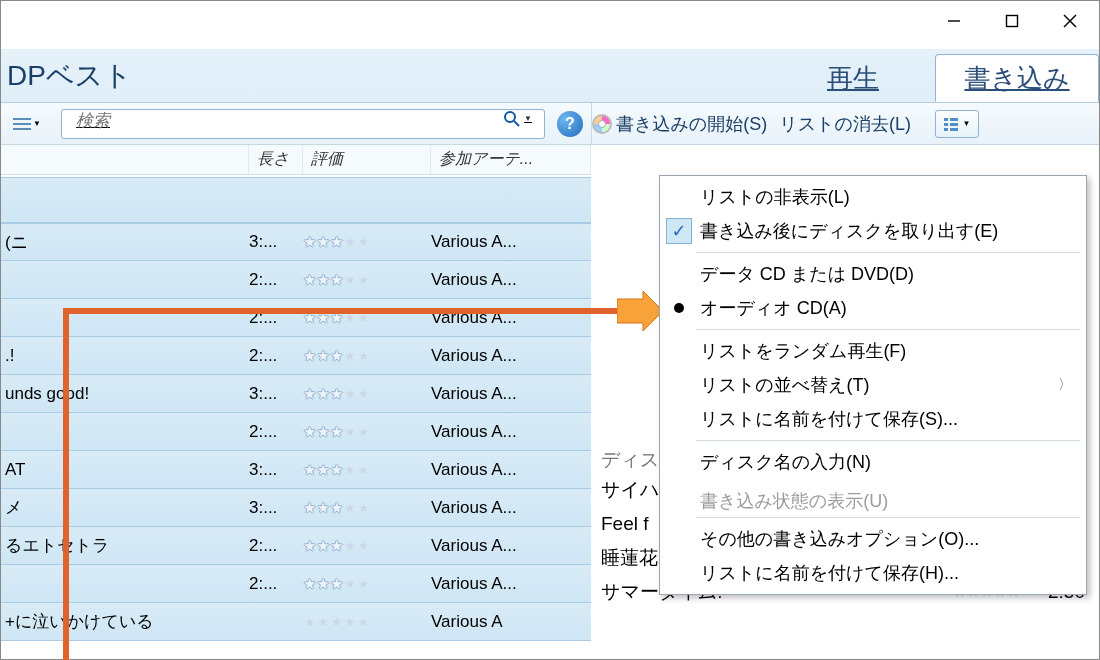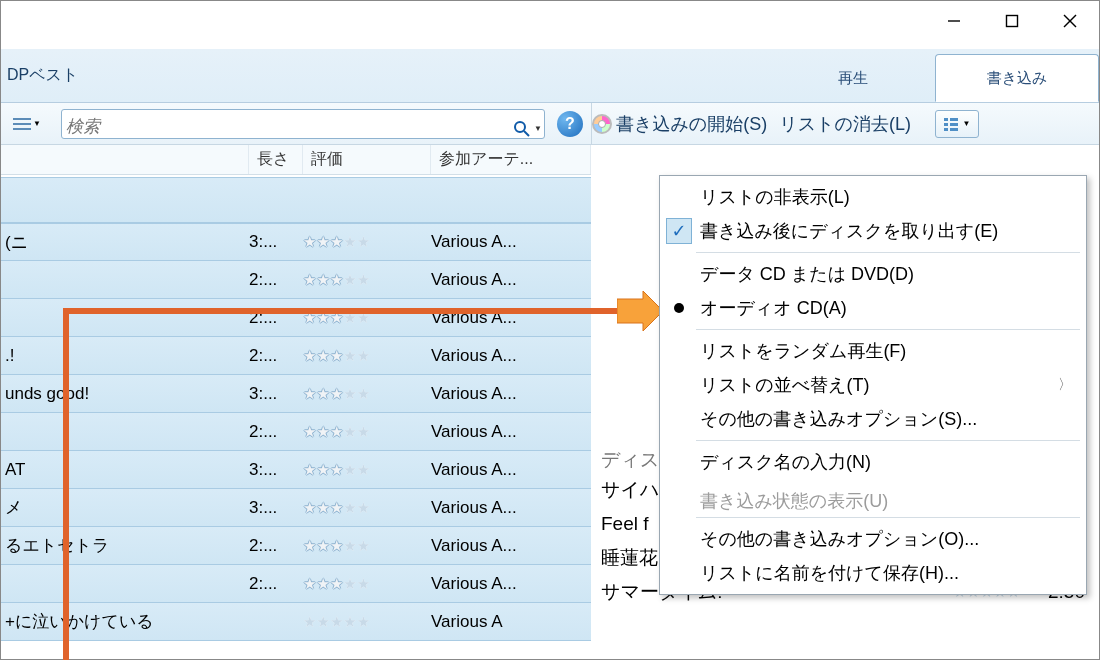--- a/index.html
+++ b/index.html
@@ -7,47 +7,47 @@
   .window { position: relative; width: 1100px; height: 660px; border: 1px solid #888; background: #fff; }
 
   
   .titlebar { height: 48px; display: flex; justify-content: flex-end; align-items: flex-start; }
   .titlebtn { width: 58px; height: 40px; display: flex; align-items: center; justify-content: center; }
   .titlebtn svg { width: 14px; height: 14px; }
   .closebtn svg { width: 16px; height: 16px; }
 
   
   .headrow { height: 54px; background: linear-gradient(#e6f1f9, #dfeef8); border-bottom: 1px solid #b6cde0; display: flex; align-items: stretch; }
-  .left-title { flex: 1; display: flex; align-items: center; padding-left: 6px; font-size: 16px; color: #1a3f66; }
+  .left-title { flex: 1; display: flex; align-items: center; padding-left: 6px; font-size: 28px; color: #1a3f66; }
   .tabs { display: flex; align-items: flex-end; }
-  .tab { width: 164px; height: 48px; margin-top: 6px; display: flex; align-items: center; justify-content: center; font-size: 15px; color: #2a4e78; border: 1px solid transparent; border-bottom: none; }
+  .tab { width: 164px; height: 48px; margin-top: 6px; display: flex; align-items: center; justify-content: center; font-size: 26px; color: #2a4e78; border: 1px solid transparent; border-bottom: none; text-decoration: underline; }
   .tab.active { background: #fff; border: 1px solid #8fb3d0; border-bottom: 1px solid #fff; border-radius: 4px 4px 0 0; position: relative; z-index: 2; }
 
   
   .toolrow { height: 42px; display: flex; align-items: center; border-bottom: 1px solid #c7d7e3; background: linear-gradient(#f5fafd, #e8f2f9); }
   .toolrow-left { display: flex; align-items: center; gap: 4px; padding-left: 0; width: 590px; }
   .viewbtn { width: 44px; height: 30px; display: flex; align-items: center; justify-content: center; gap: 2px; margin-left: 4px;}
   .viewbtn .tri { font-size: 8px; }
-  .searchbox { flex: 1; height: 30px; margin-left: 8px; border: 1px solid #8fb3d0; background: #fff; border-radius: 3px; display: flex; align-items: flex-end; padding: 0 2px; }
+  .searchbox { flex: 1; height: 30px; margin-left: 8px; border: 1px solid #8fb3d0; background: #fff; border-radius: 3px; display: flex; align-items: flex-start; padding: 0 12px; text-decoration: underline; }
   .searchbox input { flex: 1; border: none; outline: none; background: transparent; font-style: italic; color: #555; font-size: 17px; }
   .magglass { color: #0f5aa8; font-size: 17px; position: relative; display:flex; align-items:center; gap:3px;}
   .magglass .tri { font-size: 8px; color:#333;}
   .helpbtn { width: 26px; height: 26px; border-radius: 50%; background: radial-gradient(circle at 30% 30%, #6fb7ef, #1e6dbd); color: #fff; font-weight: bold; display: flex; align-items: center; justify-content: center; margin: 0 8px; font-size: 16px;}
   .toolrow-right { display: flex; align-items: center; gap: 12px; border-left: 1px solid #c7d7e3; height: 100%; }
   .burnstart { color: #1a3f66; font-size: 18px; display:flex; align-items:center; gap:4px;}
   .burnstart .cdicon { width:20px; height:20px; border-radius:50%; background: conic-gradient(#f6c 0 90deg, #cfc 90deg 180deg, #9cf 180deg 270deg, #fc9 270deg 360deg); border:2px solid #bbb; position:relative;}
   .burnstart .cdicon::after{content:""; position:absolute; width:6px;height:6px;border-radius:50%;background:#fff;border:1px solid #aaa; left:4px; top:4px;}
   .clearlist { color:#1a3f66; font-size:18px; }
   .optionsbtn { width: 44px; height: 28px; border:1px solid #8fb3d0; background: linear-gradient(#fdfefe,#e6f1f9); border-radius:3px; display:flex; align-items:center; justify-content:center; gap:3px; margin-right:8px;}
   .optionsbtn svg{ width:16px; height:16px;}
   .optionsbtn .tri{ font-size:8px; }
 
   
   .cols { display: flex; height: 30px; background: #f5fafd; border-bottom: 1px solid #d2dfe8; font-size: 16px; color:#333; }
-  .cols div { padding: 4px 8px; border-right: 1px solid #e1eaf1; }
+  .cols div { padding: 4px 8px; border-right: 1px solid #e1eaf1; font-style: italic; }
   .col-title { width: 248px; }
   .col-len { width: 54px; }
   .col-rat { width: 128px; }
   .col-art { flex:1; }
 
   
   .tablewrap { width: 590px; position:absolute; left:0; top: 176px; }
   .row { display:flex; align-items:center; height:38px; font-size:17px; background: linear-gradient(#d8ebf7,#cfe6f4); border-bottom:1px solid #a9cbe3;}
   .row.first { border-top:1px solid #a9cbe3;}
   .cell-title { width:248px; padding-left:4px; white-space:nowrap; overflow:hidden;}
@@ -386,21 +386,21 @@
       </div>
       <div class="sep"></div>
       <div class="mi">
         <span>リストをランダム再生(F)</span>
       </div>
       <div class="mi">
         <span>リストの並べ替え(T)</span>
         <span class="sub">〉</span>
       </div>
       <div class="mi">
-        <span>その他の書き込みオプション(S)...</span>
+        <span>リストに名前を付けて保存(S)...</span>
       </div>
       <div class="sep"></div>
       <div class="mi">
         <span>ディスク名の入力(N)</span>
       </div>
       <div class="mi disabled">
         <span>書き込み状態の表示(U)</span>
       </div>
       <div class="sep"></div>
       <div class="mi">

